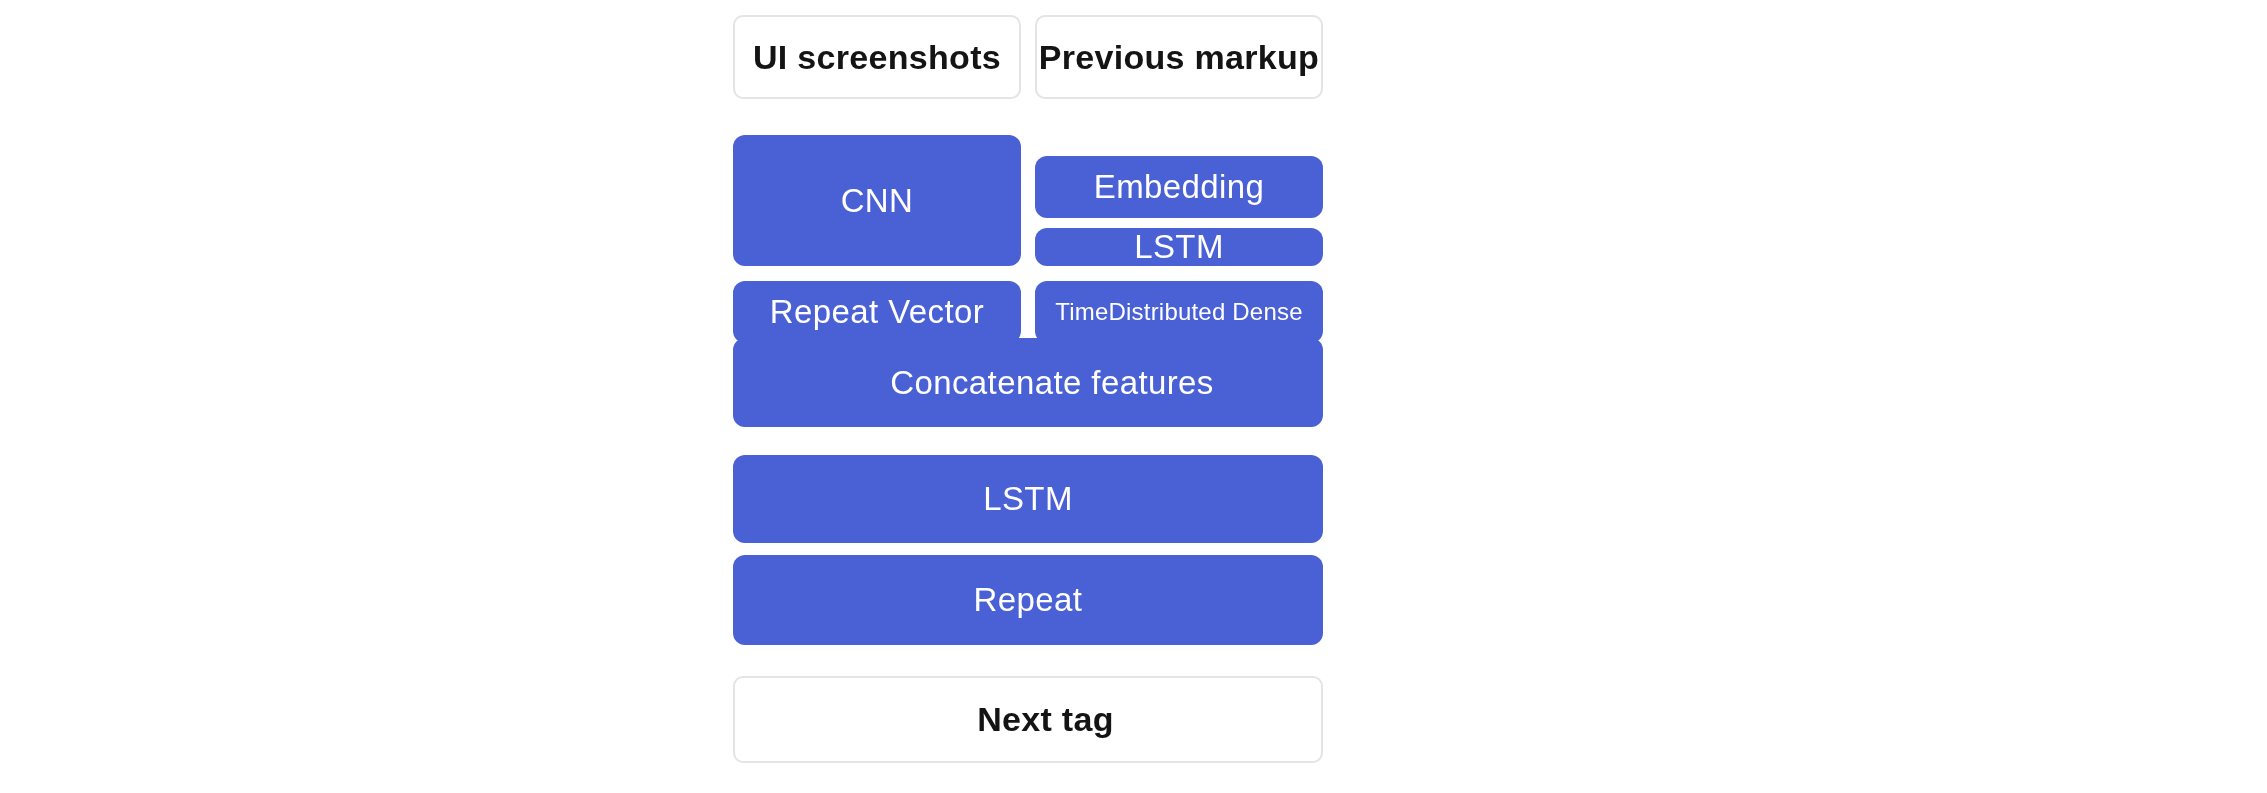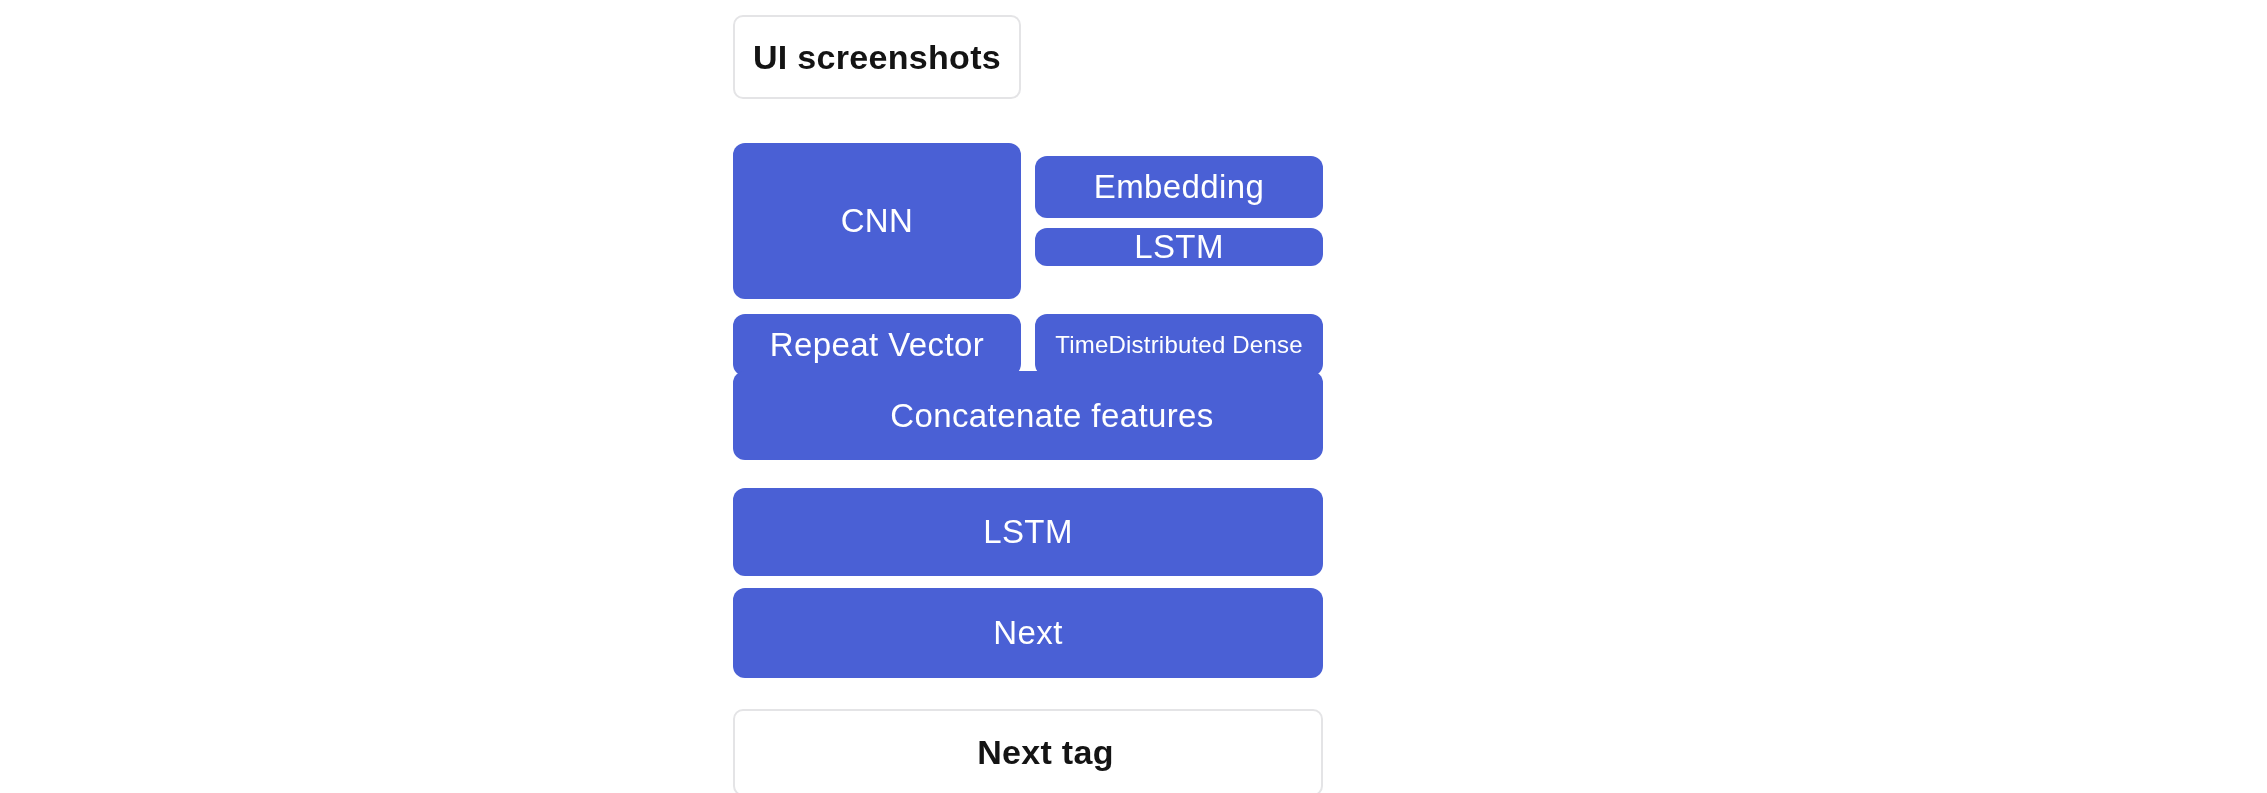--- a/index.html
+++ b/index.html
@@ -40,52 +40,53 @@
     display: flex; align-items: center; justify-content: center;
     font-size: 34px; font-weight: 600; letter-spacing: 0.3px;
   }
   .blue-box {
     background: var(--blue);
     border-radius: 12px;
     color: var(--light-text);
     display: flex; align-items: center; justify-content: center;
     font-size: 33px; font-weight: 500; letter-spacing: 0.4px;
   }
-  .cnn { height: 156px; margin-top: 8px; }
+  .cnn { height: 131px; }
   .right-stack { display: flex; flex-direction: column; height: 131px; }
   .embedding { height: 76px; margin-top: 21px; }
   .lstm-enc { flex: 1; margin-top: 10px; }
   .shaper { height: 62px; }
   .small-text { font-size: 24px; letter-spacing: 0.2px; }
 </style>
 </head>
 <body>
 
 <div class="stage">
   <div class="flow">
 
     <div class="two-col row-inputs">
       <div class="io-box">UI screenshots</div>
+      <div class="io-box">Previous markup</div>
     </div>
 
     <div class="two-col row-encoders">
       <div class="blue-box cnn">CNN</div>
       <div class="right-stack">
         <div class="blue-box embedding">Embedding</div>
         <div class="blue-box lstm-enc">LSTM</div>
       </div>
     </div>
 
     <div class="two-col row-shapers">
       <div class="blue-box shaper">Repeat Vector</div>
       <div class="blue-box shaper small-text">TimeDistributed Dense</div>
     </div>
 
     <div class="blue-box node-concat">Concatenate features</div>
 
     <div class="blue-box node-lstm2">LSTM</div>
 
-    <div class="blue-box node-dense">Next</div>
+    <div class="blue-box node-dense">Repeat</div>
 
     <div class="io-box node-output">Next tag</div>
 
   </div>
 </div>
 
 </body></html>

